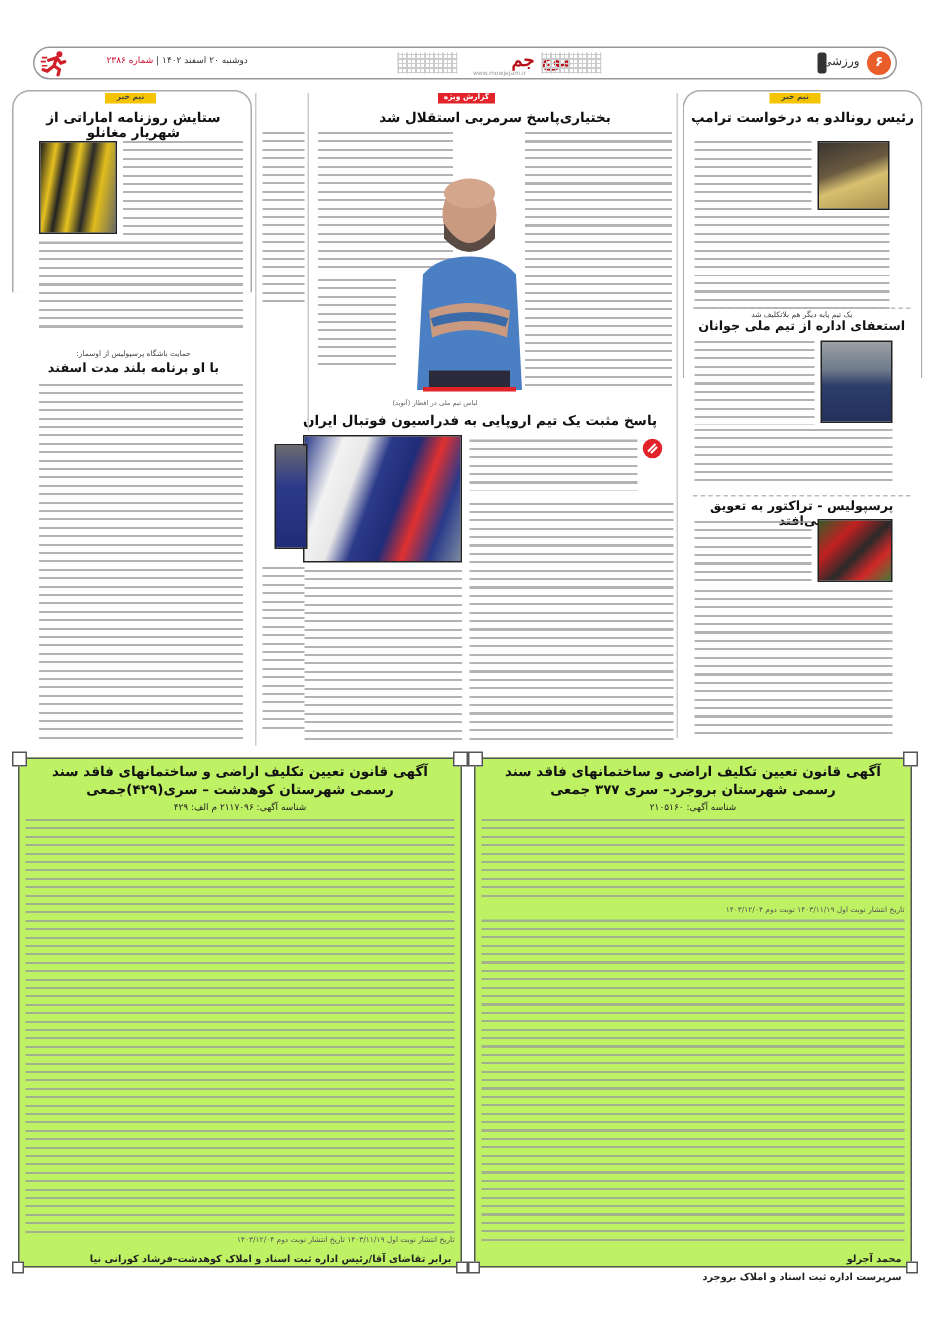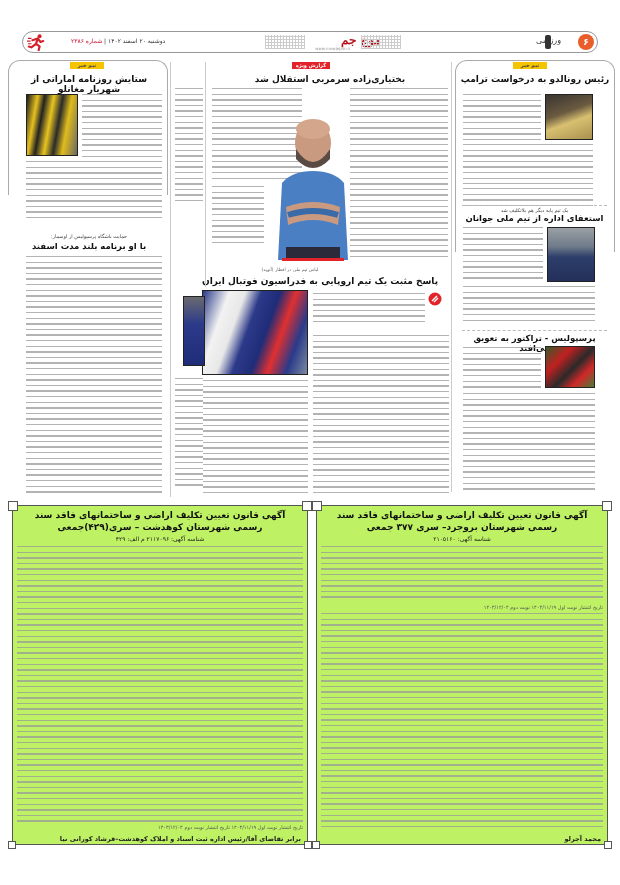--- a/index.html
+++ b/index.html
@@ -1,20 +1,20 @@
 <!DOCTYPE html>
 <html><head>
 <meta charset="utf-8">
 <style>
   * { box-sizing: border-box; margin: 0; padding: 0; }
   body { width: 620px; height: 885px; background: #fff; font-family: "DejaVu Sans", sans-serif; direction: rtl; position: relative; overflow: hidden; color: #222; }
   .abs { position: absolute; }
   .header { left: 22px; top: 31px; width: 576px; height: 22px; border: 1px solid #999; border-radius: 11px; background: #fff; }
   .page-badge { right: 3px; top: 2px; width: 16px; height: 16px; border-radius: 50%; background: #e85d2a; color: #fff; font-size: 9px; font-weight: bold; text-align: center; line-height: 16px; }
-  .section-label { right: 36px; top: 4px; font-size: 8px; color: #333; }
+  .section-label { right: 24px; top: 4px; font-size: 8px; color: #333; }
   .section-icon { right: 46px; top: 3px; width: 6px; height: 14px; background: #333; border-radius: 2px; }
   .logo-wrap { left: 242px; top: 1px; width: 136px; height: 19px; }
   .logo-hatch { position: absolute; top: 2px; width: 40px; height: 14px; background-image: repeating-linear-gradient(90deg,#ccc 0 1px,transparent 1px 3px), repeating-linear-gradient(0deg,#ccc 0 1px,transparent 1px 3px); }
   .logo-text { position: absolute; left: 45px; top: 0; width: 46px; text-align: center; font-size: 12px; font-weight: bold; color: #b8121b; font-family: "DejaVu Serif", serif; margin-left: 28px; }
   .logo-url { position: absolute; left: 45px; top: 13px; width: 46px; text-align: center; font-size: 4px; color: #999; direction: ltr; }
   .date-line { left: 48px; top: 5px; font-size: 6px; color: #333; }
   .date-line .red { color: #c8102e; }
   .runner-icon { left: 4px; top: 1px; width: 18px; height: 18px; }
 
   .col-box { border: 1px solid #aaa; border-radius: 12px 12px 0 0; border-bottom: none; }
@@ -81,21 +81,21 @@
 <div class="abs divider" style="left:462px; top:330px; width:145px;"></div>
 
 <div class="abs headline" style="left:462px; top:333px; width:145px; font-size:8.5px;">پرسپولیس - تراکتور به تعویق می‌افتد</div>
 <div class="abs photo" style="left:545px; top:346px; width:50px; height:42px; background:linear-gradient(135deg,#3a5a2a 0%,#c02020 30%,#2a2a2a 55%,#d02828 75%,#4a7a3a 100%);"></div>
 <div class="abs lines" style="left:463px; top:347px; width:78px; height:44px;"></div>
 <div class="abs lines" style="left:463px; top:393px; width:132px; height:100px;"></div>
 
 <div class="abs vrule" style="left:451px; top:62px; height:430px;"></div>
 
 <div class="abs tag red" style="left:292px; top:62px; width:38px;">گزارش ویژه</div>
-<div class="abs headline" style="left:210px; top:74px; width:240px; font-size:9px;">بختیاری‌زاده سرمربی استقلال شد</div>
+<div class="abs headline" style="left:210px; top:74px; width:240px; font-size:9px;">بختیاری‌پاسخ سرمربی استقلال شد</div>
 <div class="abs lines" style="left:350px; top:88px; width:98px; height:170px;"></div>
 <div class="abs lines" style="left:212px; top:88px; width:90px; height:92px;"></div>
 <div class="abs lines" style="left:212px; top:186px; width:52px; height:60px;"></div>
 <svg class="abs" style="left:272px; top:115px;" width="82" height="145" viewBox="0 0 82 145">
   <ellipse cx="41" cy="28" rx="18" ry="22" fill="#c99a80"></ellipse>
   <ellipse cx="41" cy="14" rx="17" ry="10" fill="#d4a68c"></ellipse>
   <path d="M24 34 Q41 60 58 34 L58 44 Q41 62 24 44 Z" fill="#5a4a44"></path>
   <path d="M6 145 L10 68 Q20 56 41 56 Q62 56 72 68 L76 145 Z" fill="#4a7fc4"></path>
   <path d="M14 92 Q41 82 68 92 L66 110 Q41 100 16 110 Z" fill="#c99a80"></path>
   <path d="M16 100 Q41 92 66 100" stroke="#3a6aa8" stroke-width="6" fill="none"></path>
@@ -134,20 +134,21 @@
 
 <div class="abs ad-box" style="left:316px; top:505px; width:292px; height:340px;">
   <span class="ad-corner" style="left:-5px;"></span>
   <span class="ad-corner" style="right:-5px;"></span>
   <div class="ad-title" style="padding:3px 10px 0;">آگهی قانون تعیین تکلیف اراضی و ساختمانهای فاقد سند رسمی شهرستان بروجرد– سری ۳۷۷ جمعی</div>
   <div class="ad-sub" style="margin-top:2px;">شناسه آگهی: ۲۱۰۵۱۶۰</div>
   <div class="lines" style="margin:4px 4px 0; height:56px;"></div>
   <div class="body-text" style="margin:2px 4px 0; font-size:5px;">تاریخ انتشار نوبت اول ۱۴۰۳/۱۱/۱۹   نوبت دوم ۱۴۰۳/۱۲/۰۴</div>
   <div class="lines" style="margin:2px 4px 0; height:218px;"></div>
   <div class="ad-sign" style="margin:4px 6px 0;">محمد آجرلو</div>
+  <div class="ad-sign" style="margin:4px 6px 0;">سرپرست اداره ثبت اسناد و املاک بروجرد</div>
 </div>
 
 <div class="abs ad-box" style="left:12px; top:505px; width:296px; height:340px;">
   <span class="ad-corner" style="left:-5px;"></span>
   <span class="ad-corner" style="right:-5px;"></span>
   <div class="ad-title" style="padding:3px 10px 0;">آگهی قانون تعیین تکلیف اراضی و ساختمانهای فاقد سند رسمی شهرستان کوهدشت – سری(۴۲۹)جمعی</div>
   <div class="ad-sub" style="margin-top:2px;">شناسه آگهی: ۲۱۱۷۰۹۶ م الف: ۴۲۹</div>
   <div class="lines" style="margin:4px 4px 0; height:276px;"></div>
   <div class="body-text" style="margin:2px 4px 0; font-size:5px;">تاریخ انتشار نوبت اول ۱۴۰۳/۱۱/۱۹ تاریخ انتشار نوبت دوم ۱۴۰۳/۱۲/۰۴</div>
   <div class="ad-sign" style="margin:4px 6px 0;">برابر تقاضای آقا/رئیس اداره ثبت اسناد و املاک کوهدشت–فرشاد کورانی نیا</div>

